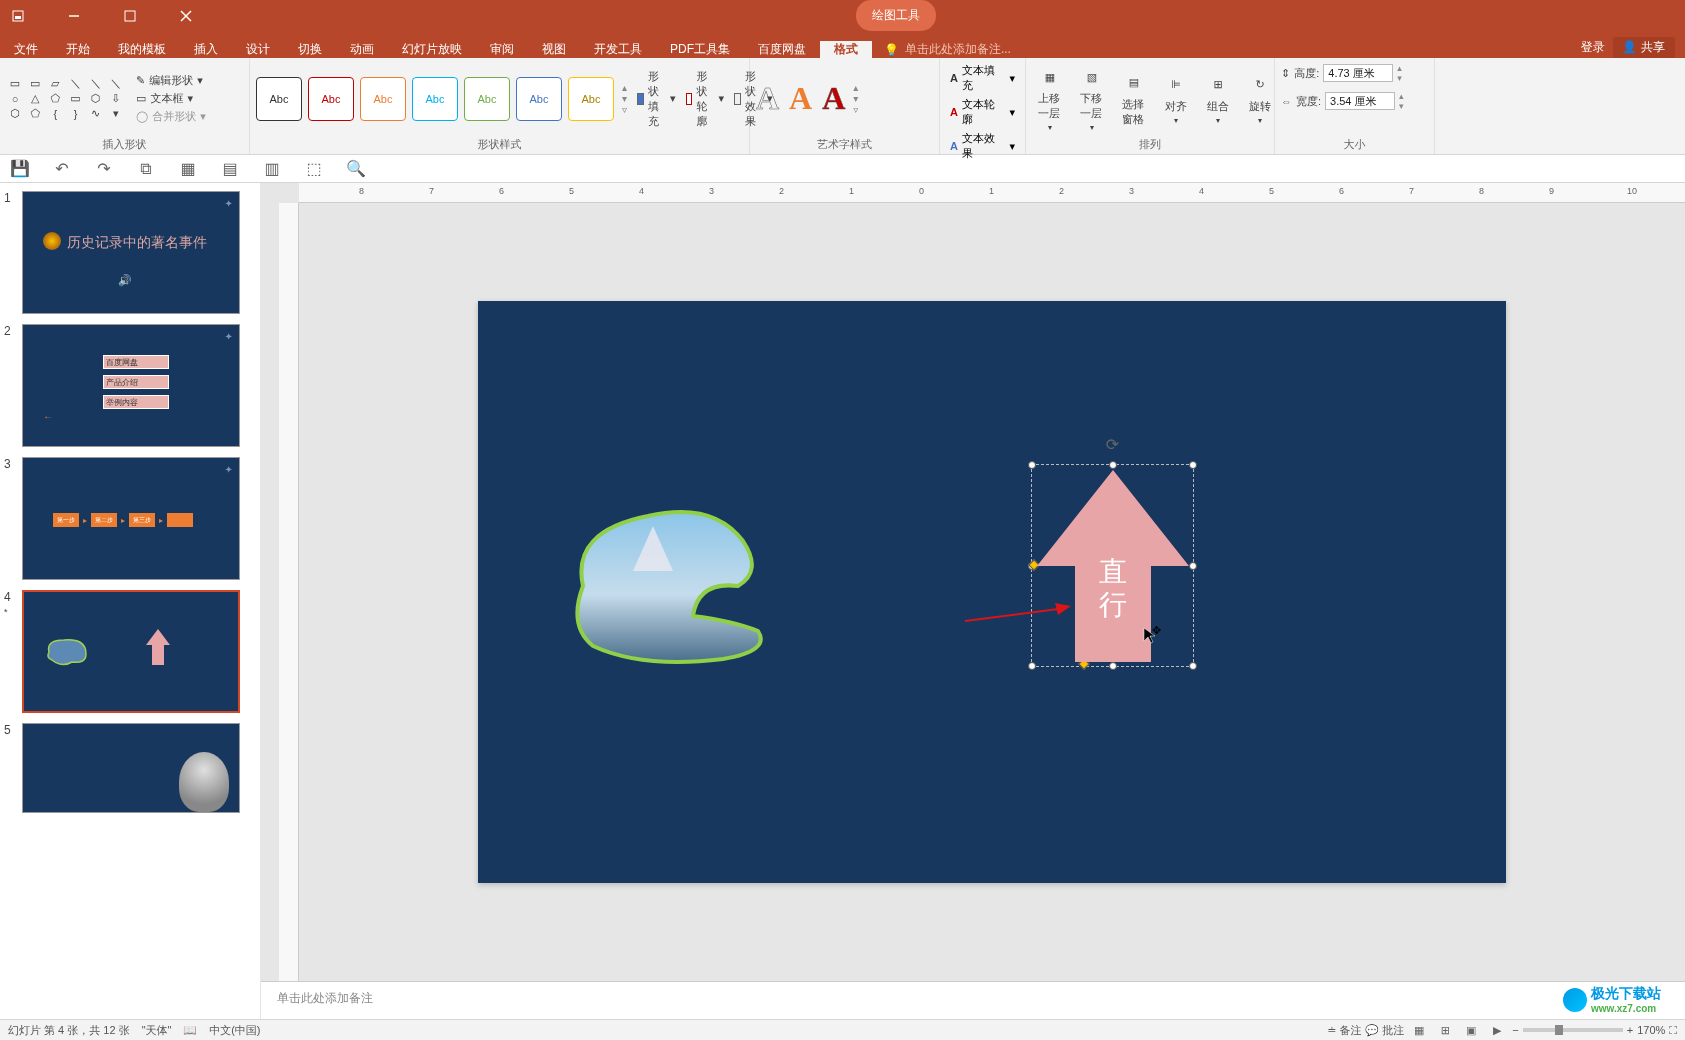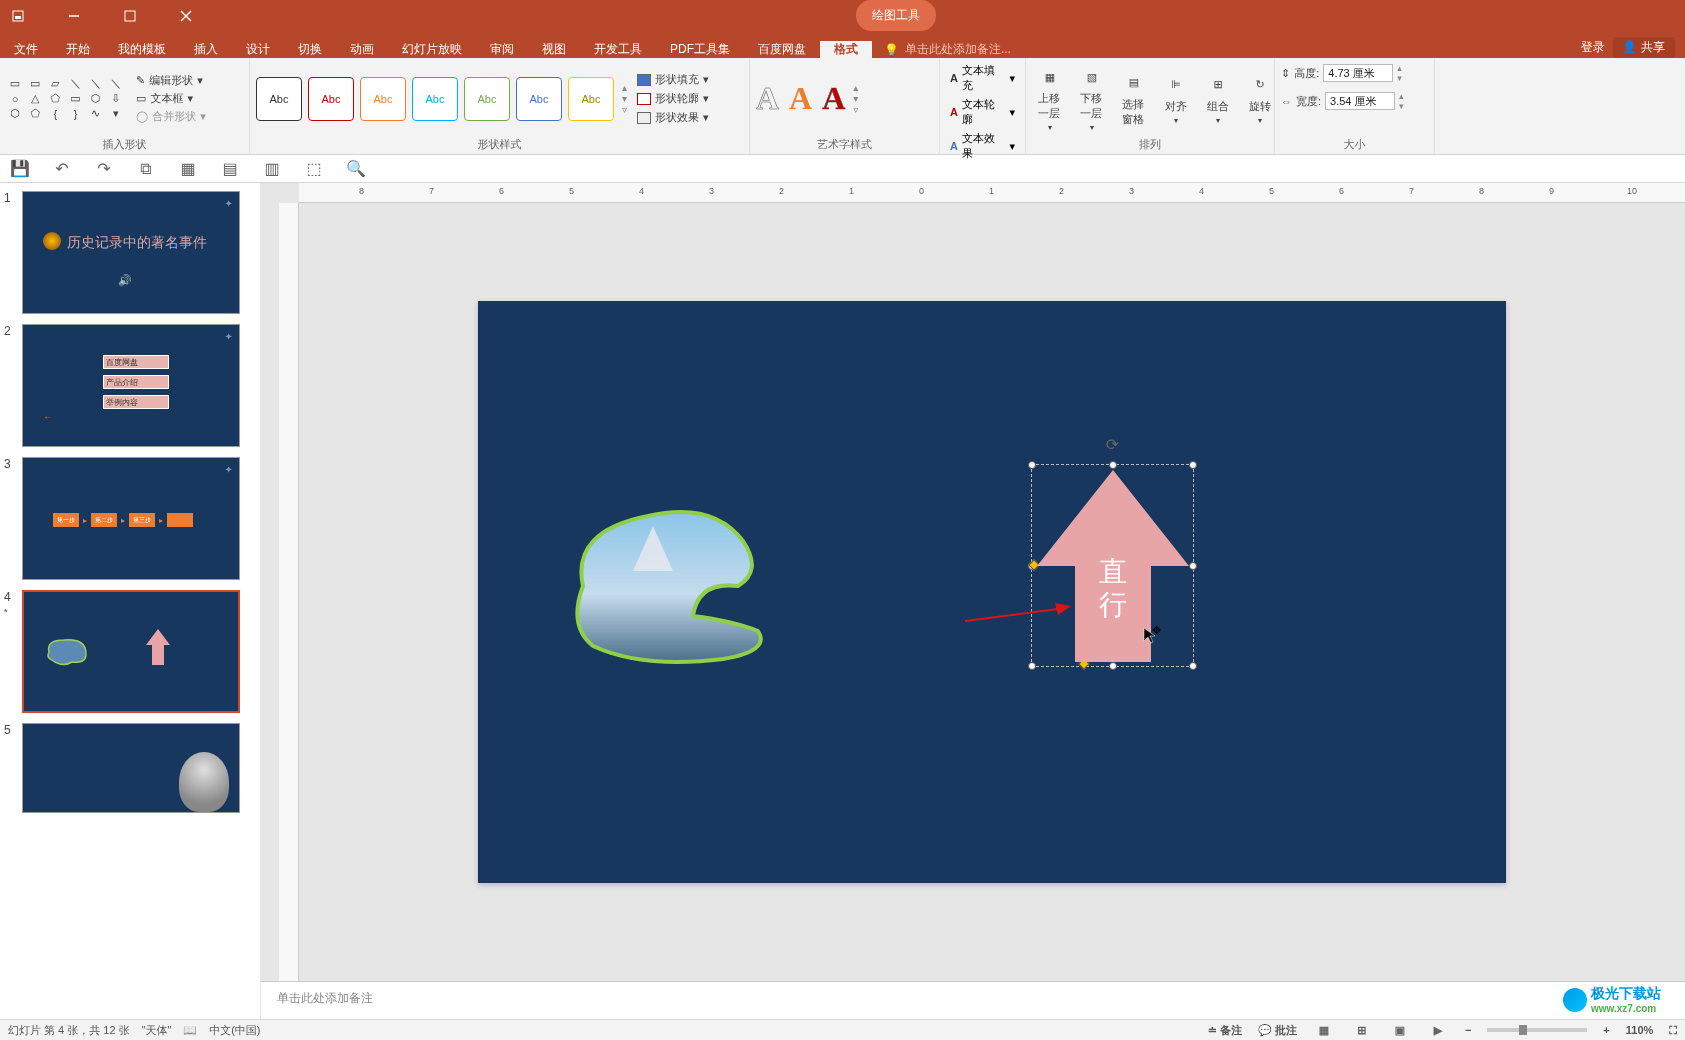--- a/index.html
+++ b/index.html
@@ -37,21 +37,21 @@
 
 .preset-row { display: flex; gap: 6px; }
 .preset { width: 46px; height: 44px; border: 1px solid #999; border-radius: 4px; display: flex; align-items: center; justify-content: center; font-size: 11px; background: #fff; }
 .preset.c1 { border-color: #333; color: #333; }
 .preset.c2 { border-color: #c00000; color: #c00000; }
 .preset.c3 { border-color: #ed7d31; color: #ed7d31; }
 .preset.c4 { border-color: #00b0f0; color: #00b0f0; }
 .preset.c5 { border-color: #70ad47; color: #70ad47; }
 .preset.c6 { border-color: #4472c4; color: #4472c4; }
 .preset.c7 { border-color: #ffc000; color: #a68200; }
-.g-col { display: flex; flex-direction: column; gap: 2px; font-size: 11px; color: #444; }
+.g-col { display: flex; flex-direction: row; gap: 2px; font-size: 11px; color: #444; }
 .g-col-row { display: flex; align-items: center; gap: 4px; padding: 1px 4px; }
 .colorchip { width: 14px; height: 12px; border: 1px solid #666; display: inline-block; }
 
 
 .wa-row { display: flex; gap: 10px; }
 .wa { font-size: 32px; font-weight: bold; font-family: serif; -webkit-text-stroke: 0.5px #555; color: transparent; }
 .wa.filled { color: #ed7d31; -webkit-text-stroke: 0; }
 .wa.r { color: #c00000; }
 
 
@@ -91,21 +91,21 @@
 .rot-handle { position: absolute; left: 50%; top: -30px; transform: translateX(-50%); color: #666; font-size: 16px; }
 .red-arrow { position: absolute; left: 485px; top: 300px; }
 
 .cursor { position: absolute; left: 664px; top: 325px; font-size: 16px; color: #000; }
 
 .notes { height: 38px; background: #fff; border-top: 1px solid #ccc; padding: 8px 16px; font-size: 12px; color: #888; }
 
 
 .statusbar { height: 21px; background: #f3f3f3; border-top: 1px solid #d6d6d6; display: flex; align-items: center; font-size: 11px; color: #555; padding: 0 8px; }
 .st-left { display: flex; gap: 12px; align-items: center; }
-.st-right { margin-left: auto; display: flex; align-items: center; gap: 16px; font-weight: bold; }
+.st-right { margin-left: auto; display: flex; align-items: center; gap: 4px; }
 .view-btn { width: 22px; height: 18px; display: flex; align-items: center; justify-content: center; color: #666; }
 .zoom-slider { width: 100px; height: 4px; background: #ccc; position: relative; }
 .zoom-slider::before { content: ''; position: absolute; left: 32%; top: -3px; width: 8px; height: 10px; background: #888; }
 
 .watermark { position: absolute; right: 24px; bottom: 26px; font-size: 14px; color: #0099e5; font-weight: bold; display: flex; align-items: center; gap: 4px; }
 .watermark .logo { width: 24px; height: 24px; border-radius: 50%; background: linear-gradient(135deg,#0099e5,#00c4ff); }
 
 .ruler-tick { position: absolute; top: 3px; }
 </style>
 </head>
@@ -454,21 +454,21 @@
   <div class="st-right">
     <span>≐ <span>备注</span></span>
     <span>💬 <span>批注</span></span>
     <div class="view-btn">▦</div>
     <div class="view-btn">⊞</div>
     <div class="view-btn">▣</div>
     <div class="view-btn">▶</div>
     <span>−</span>
     <div class="zoom-slider"></div>
     <span>+</span>
-    <span>110%</span>
+    <span>170%</span>
     <span>⛶</span>
   </div>
 </div>
 
 <div class="watermark">
   <div class="logo"></div>
   <div>
     <div>极光下载站</div>
     <div style="font-size:10px;color:#4ab04a">www.xz7.com</div>
   </div>

